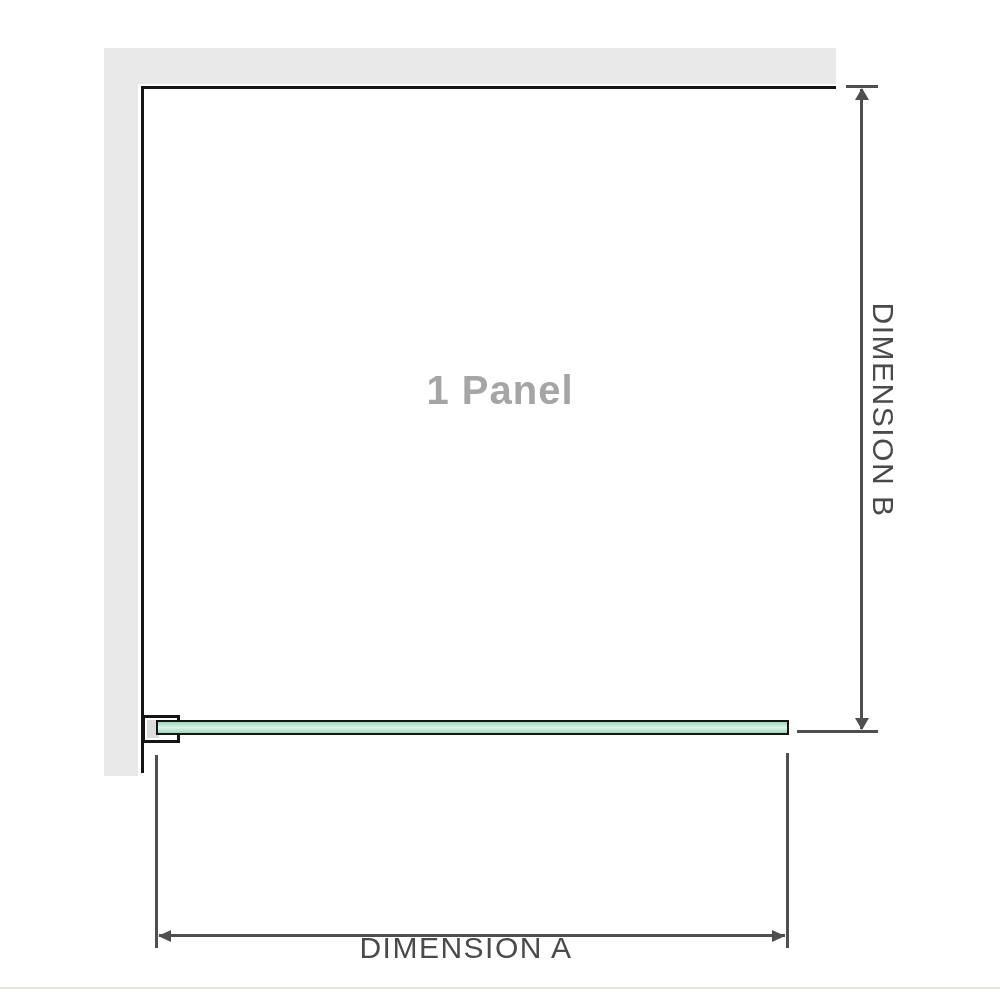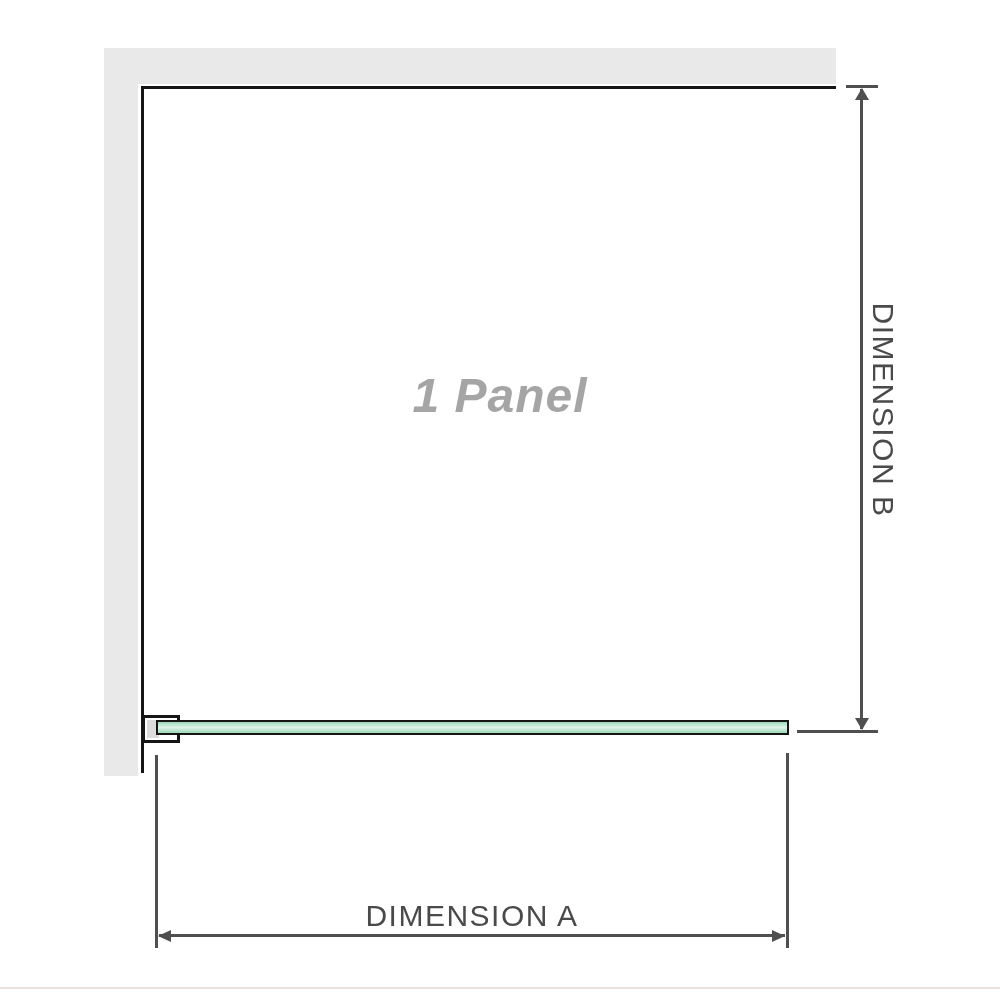--- a/index.html
+++ b/index.html
@@ -25,22 +25,21 @@
   .wall-left  { left:104px; top:48px;  width:34px;  height:728px; }
 
   .wall-edge { background: var(--outline-black, #151515); }
   .wall-edge-top  { left:141px; top:86px; width:695px; height:3px; }
   .wall-edge-left { left:141px; top:86px; width:3px;   height:687px; }
 
   
   .panel-label {
     left: 330px; top: 368px; width: 340px;
     text-align: center;
-    font-size: 48px;
-    font-style: italic;
+    font-size: 40px;
     font-weight: 700;
     letter-spacing: 1px;
     color: var(--panel-text-gray, #a5a5a5);
   }
 
   
   .bracket {
     left:142px; top:715px; width:38px; height:28px;
     box-sizing: border-box;
     border: 3px solid var(--outline-black, #151515);
@@ -103,23 +102,22 @@
     font-size: 30px;
     font-weight: 400;
     letter-spacing: 1.5px;
     white-space: nowrap;
   }
   .dim-b-label {
     left:883px; top:410px;
     transform: translate(-50%, -50%) rotate(90deg);
   }
   .dim-a-label {
-    left:466px; top:916px;
+    left:466px; top:948px;
     transform: translate(-50%, -50%);
-    margin-left: 6px;
   }
 
   
   .photo-edge {
     left:0; top:987px; width:1000px; height:2px;
     background: var(--photo-edge, #e6e3dc);
   }
 </style>
 </head>
 <body>

